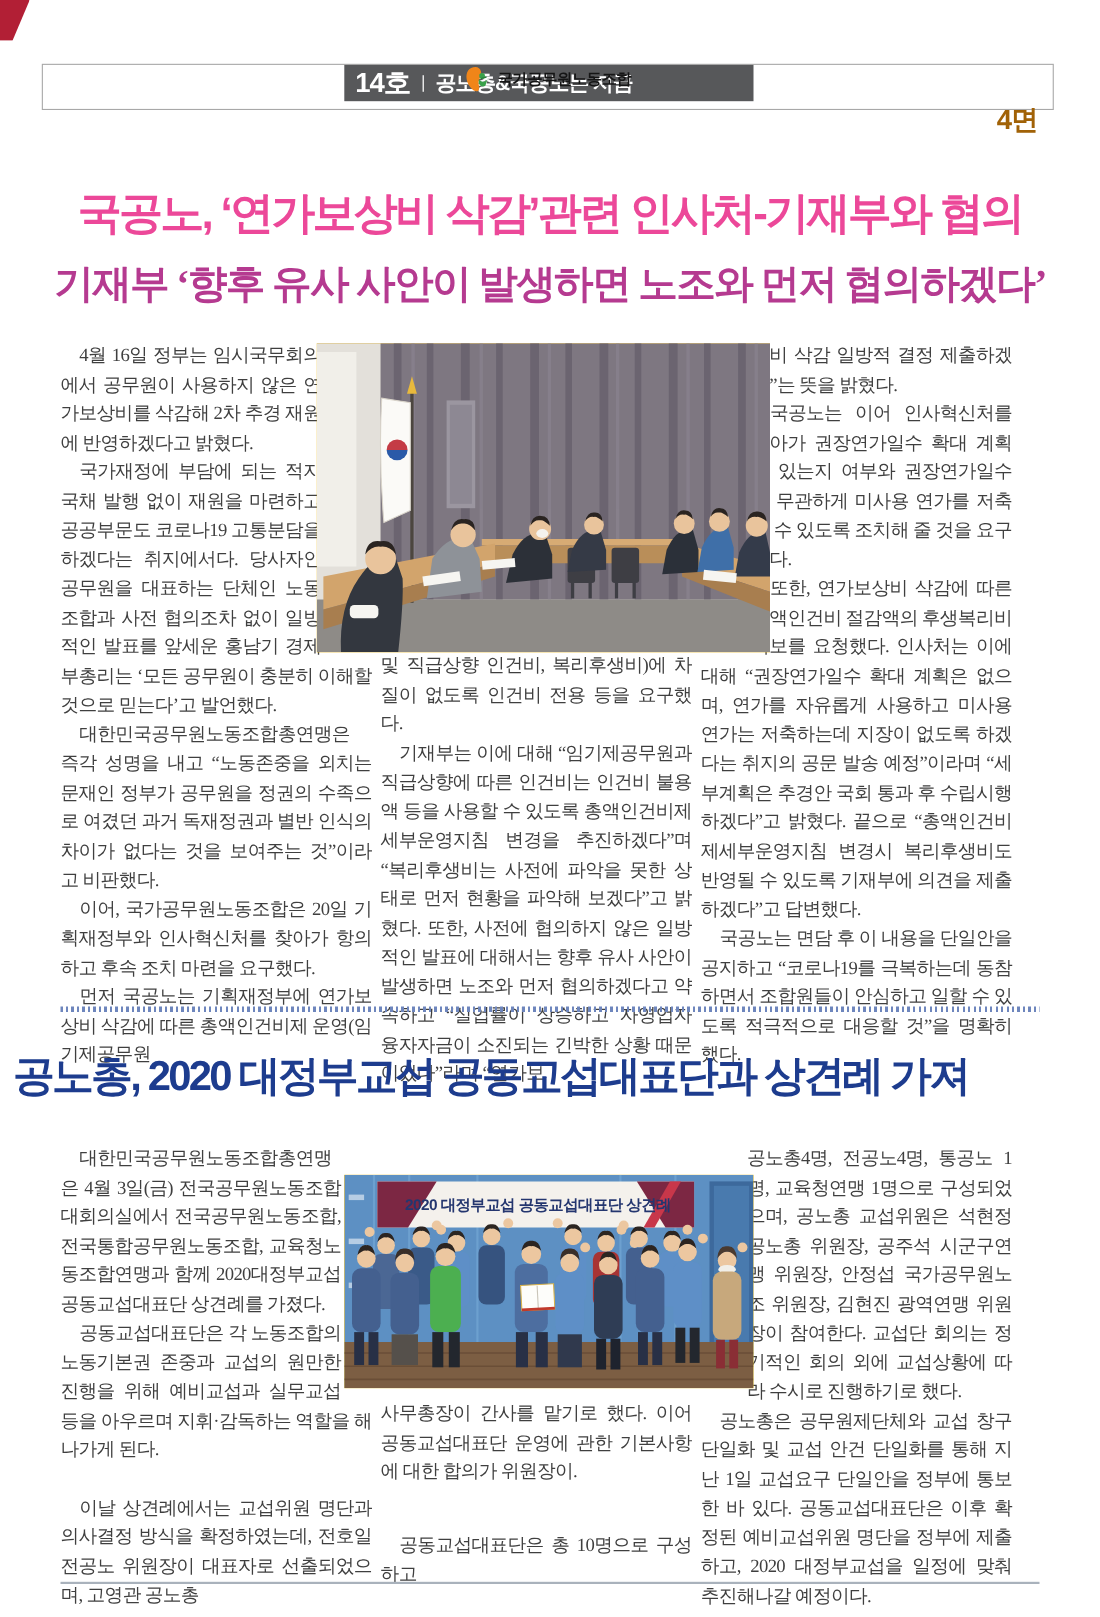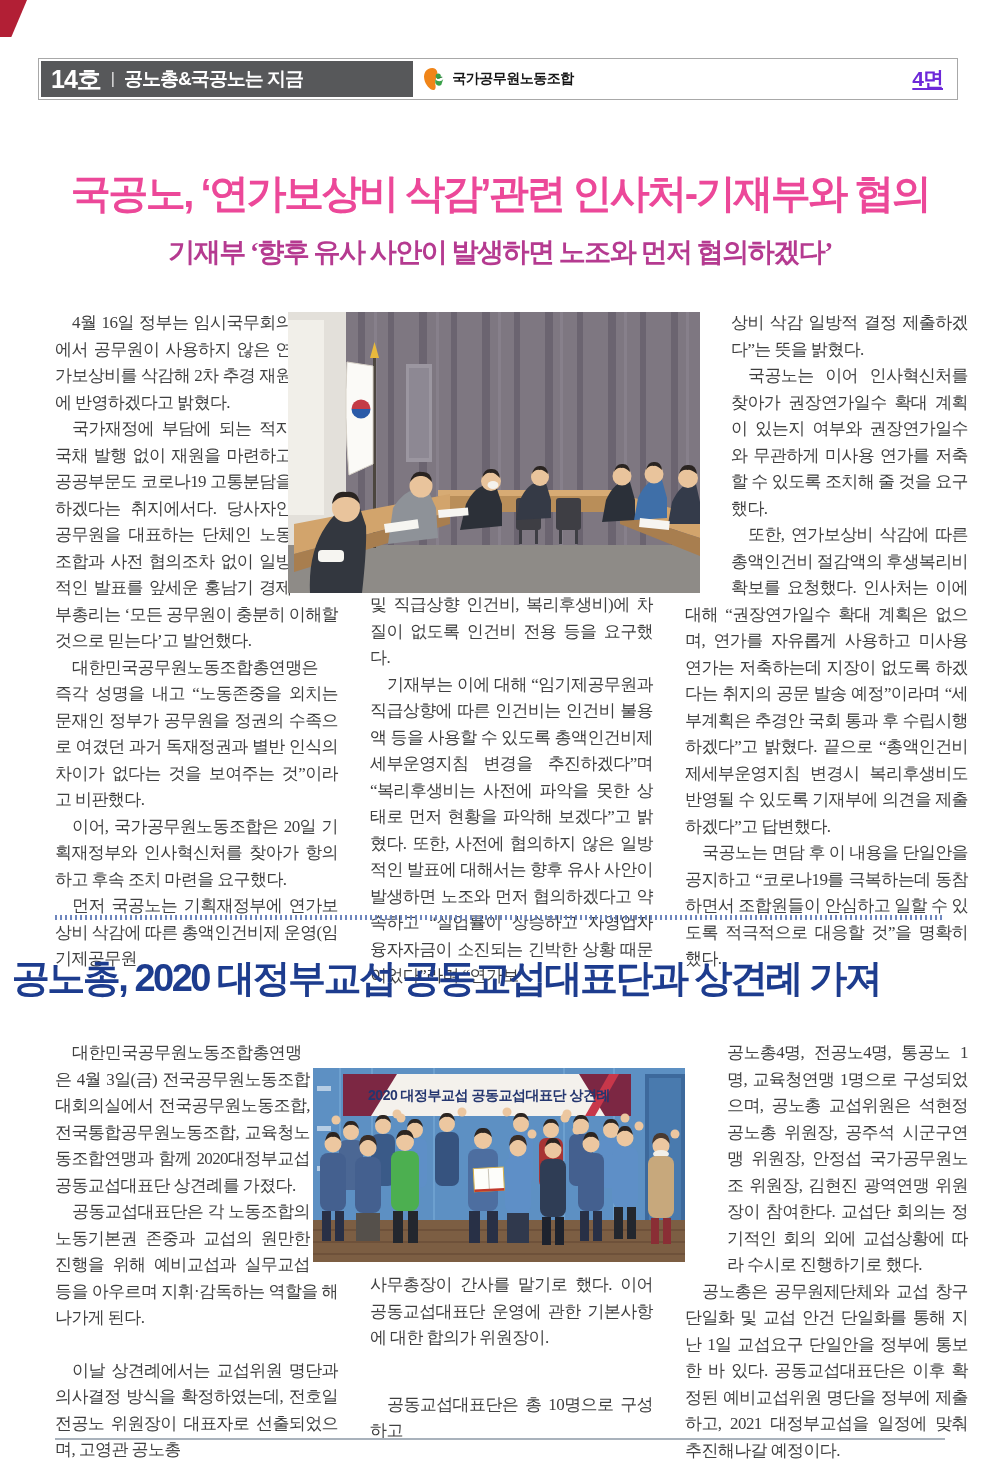--- a/index.html
+++ b/index.html
@@ -5,46 +5,46 @@
   html,body{margin:0;padding:0;}
   body{
     width:1000px;height:1470px;position:relative;background:#ffffff;
     font-family:"Liberation Serif","DejaVu Serif",serif;color:#3d3d3d;overflow:hidden;
   }
   
   .corner-mark{position:absolute;top:0;left:0;width:27px;height:37px;background:#b21f35;
     clip-path:polygon(0 0,100% 0,42% 100%,0 100%);}
   
   .masthead{position:absolute;top:58px;left:38px;width:920px;height:42px;border:1px solid #a8a8a8;
-    box-sizing:border-box;display:flex;align-items:center;background:#fff;}
+    box-sizing:border-box;display:flex;align-items:center;background:#fff;flex-direction:column;}
   .masthead-badge{background:#57585a;color:#fff;height:36px;margin-left:2px;width:372px;box-sizing:border-box;
     display:flex;align-items:center;gap:10px;padding:0 14px 0 10px;
     font-family:"Liberation Sans","DejaVu Sans",sans-serif;font-weight:bold;letter-spacing:-1px;}
   .issue-no{font-size:25px;}
   .badge-sep{font-size:16px;font-weight:normal;opacity:.85;}
   .badge-title{font-size:19px;}
   .masthead-center{position:absolute;left:50%;transform:translateX(-50%);display:flex;align-items:center;gap:6px;
     font-family:Liberation Serif, serif;font-weight:bold;font-size:14px;color:#151515;letter-spacing:-0.5px;}
   .masthead-page{margin-left:auto;padding-right:14px;font-family:"Liberation Sans","DejaVu Sans",sans-serif;
-    font-weight:bold;font-size:21px;color:#6d28d9;letter-spacing:-1px;text-decoration:underline;}
+    font-weight:bold;font-size:25px;color:#a16207;letter-spacing:-1px;}
   
   .headline1{position:absolute;top:166px;left:0;width:1000px;text-align:center;
     font-family:"Liberation Sans","DejaVu Sans",sans-serif;font-weight:bold;font-size:40px;
     letter-spacing:-2.5px;color:#ec4899;}
   .subhead1{position:absolute;top:234px;left:0;width:1000px;text-align:center;
-    font-family:"Liberation Serif","DejaVu Serif",serif;font-weight:bold;font-size:27px;
+    font-family:"Liberation Serif","DejaVu Serif",serif;font-weight:bold;font-size:36px;
     letter-spacing:-1.5px;color:#b53a90;}
   .headline2{position:absolute;top:953px;left:0;width:892px;text-align:center;
     font-family:"Liberation Sans","DejaVu Sans",sans-serif;font-weight:bold;font-size:38px;
     letter-spacing:-2.5px;color:#1d3c8e;}
   
   .article{position:absolute;left:55px;width:890px;}
   .article1{top:310px;}
   .article2{top:1040px;}
-  .columns{display:flex;gap:32px;}
+  .columns{display:flex;gap:8px;}
   .colm{flex:0 0 283px;width:283px;font-size:17px;line-height:26.5px;text-align:justify;
     letter-spacing:-0.6px;color:#3f3f3f;}
   .colm p{margin:0;text-indent:17px;}
   .colm p.noindent{text-indent:0;}
   .gap-above{margin-top:26px !important;}
   .gap-above-lg{margin-top:40px !important;}
   .sp-r{float:right;}
   .sp-l{float:left;}
   .a1-sp{width:46px;height:284px;}
   .a2-sp1{width:28px;height:224px;}
@@ -373,18 +373,18 @@
       <p class="gap-above">이날 상견례에서는 교섭위원 명단과 의사결정 방식을 확정하였는데, 전호일 전공노 위원장이 대표자로 선출되었으며, 고영관 공노총</p>
     </div>
     <div class="colm">
       <div class="col2-spacer2"></div>
       <p class="noindent">사무총장이 간사를 맡기로 했다. 이어 공동교섭대표단 운영에 관한 기본사항에 대한 합의가 위원장이.</p>
       <p class="gap-above-lg">공동교섭대표단은 총 10명으로 구성하고</p>
     </div>
     <div class="colm">
       <div class="sp-l a2-sp3"></div>
       <p class="noindent">공노총4명, 전공노4명, 통공노 1명, 교육청연맹 1명으로 구성되었으며, 공노총 교섭위원은 석현정 공노총 위원장, 공주석 시군구연맹 위원장, 안정섭 국가공무원노조 위원장, 김현진 광역연맹 위원장이 참여한다. 교섭단 회의는 정기적인 회의 외에 교섭상황에 따라 수시로 진행하기로 했다.</p>
-      <p>공노총은 공무원제단체와 교섭 창구 단일화 및 교섭 안건 단일화를 통해 지난 1일 교섭요구 단일안을 정부에 통보한 바 있다. 공동교섭대표단은 이후 확정된 예비교섭위원 명단을 정부에 제출하고, 2021 대정부교섭을 일정에 맞춰 추진해나갈 예정이다.</p>
+      <p>공노총은 공무원제단체와 교섭 창구 단일화 및 교섭 안건 단일화를 통해 지난 1일 교섭요구 단일안을 정부에 통보한 바 있다. 공동교섭대표단은 이후 확정된 예비교섭위원 명단을 정부에 제출하고, 2020 대정부교섭을 일정에 맞춰 추진해나갈 예정이다.</p>
     </div>
   </div>
 </div>
 
 <div class="bottom-rule"></div>
 
 </body></html>

